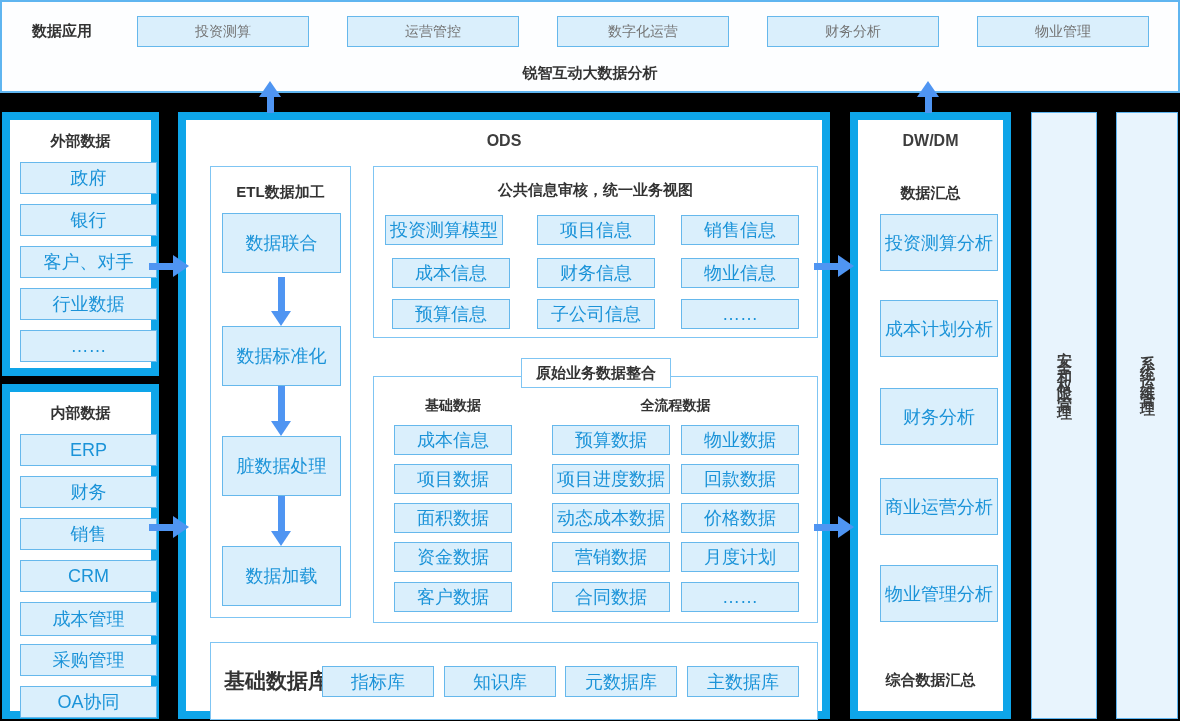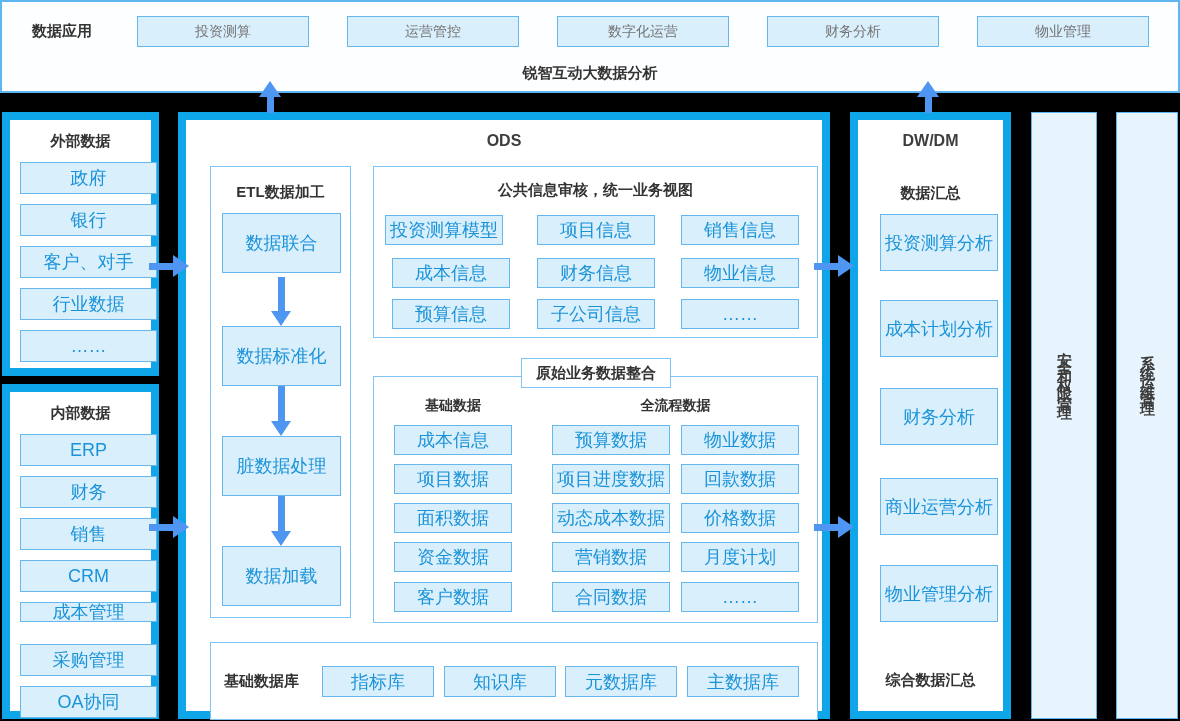--- a/index.html
+++ b/index.html
@@ -83,21 +83,21 @@
     <div class="item" style="left:10px;top:168px;width:137px;height:32px;">行业数据</div>
     <div class="item" style="left:10px;top:210px;width:137px;height:32px;">……</div>
   </div>
 
   <div class="panel" style="left:2px;top:384px;width:157px;height:335px;">
     <div class="panel-title" style="top:12px">内部数据</div>
     <div class="item" style="left:10px;top:42px;width:137px;height:32px;">ERP</div>
     <div class="item" style="left:10px;top:84px;width:137px;height:32px;">财务</div>
     <div class="item" style="left:10px;top:126px;width:137px;height:32px;">销售</div>
     <div class="item" style="left:10px;top:168px;width:137px;height:32px;">CRM</div>
-    <div class="item" style="left:10px;top:210px;width:137px;height:20px;">成本管理</div>
+    <div class="item" style="left:10px;top:210px;width:137px;height:34px;">成本管理</div>
     <div class="item" style="left:10px;top:252px;width:137px;height:32px;">采购管理</div>
     <div class="item" style="left:10px;top:294px;width:137px;height:32px;">OA协同</div>
   </div>
 
   <div class="panel" style="left:178px;top:112px;width:652px;height:607px;">
     <div class="panel-title plain" style="top:12px">ODS</div>
 
     <div class="wbox" style="left:24px;top:46px;width:141px;height:452px;">
       <div class="wbox-title" style="top:16px">ETL数据加工</div>
       <div class="item" style="left:11px;top:46px;width:119px;height:60px;">数据联合</div>
@@ -150,21 +150,21 @@
       <div class="item" style="left:307px;top:48px;width:118px;height:30px;">物业数据</div>
       <div class="item" style="left:307px;top:87px;width:118px;height:30px;">回款数据</div>
       <div class="item" style="left:307px;top:126px;width:118px;height:30px;">价格数据</div>
       <div class="item" style="left:307px;top:165px;width:118px;height:30px;">月度计划</div>
       <div class="item" style="left:307px;top:205px;width:118px;height:30px;">……</div>
     </div>
 
     <div class="wbox" style="left:335px;top:238px;width:150px;height:30px;z-index:2;display:flex;align-items:center;justify-content:center;font-size:15px;font-weight:bold;color:#333;">原始业务数据整合</div>
 
     <div class="wbox" style="left:24px;top:522px;width:608px;height:78px;">
-      <div style="position:absolute;left:13px;top:0;height:100%;display:flex;align-items:center;font-size:15px;font-weight:bold;color:#333;">基础数据库</div>
+      <div style="position:absolute;left:13px;top:0;height:100%;display:flex;align-items:center;font-size:21px;font-weight:bold;color:#333;">基础数据库</div>
       <div class="item" style="left:111px;top:23px;width:112px;height:31px;">指标库</div>
       <div class="item" style="left:233px;top:23px;width:112px;height:31px;">知识库</div>
       <div class="item" style="left:354px;top:23px;width:112px;height:31px;">元数据库</div>
       <div class="item" style="left:476px;top:23px;width:112px;height:31px;">主数据库</div>
     </div>
   </div>
 
   <div class="panel" style="left:850px;top:112px;width:161px;height:607px;">
     <div class="panel-title plain" style="top:12px">DW/DM</div>
     <div class="panel-title" style="top:64px">数据汇总</div>

